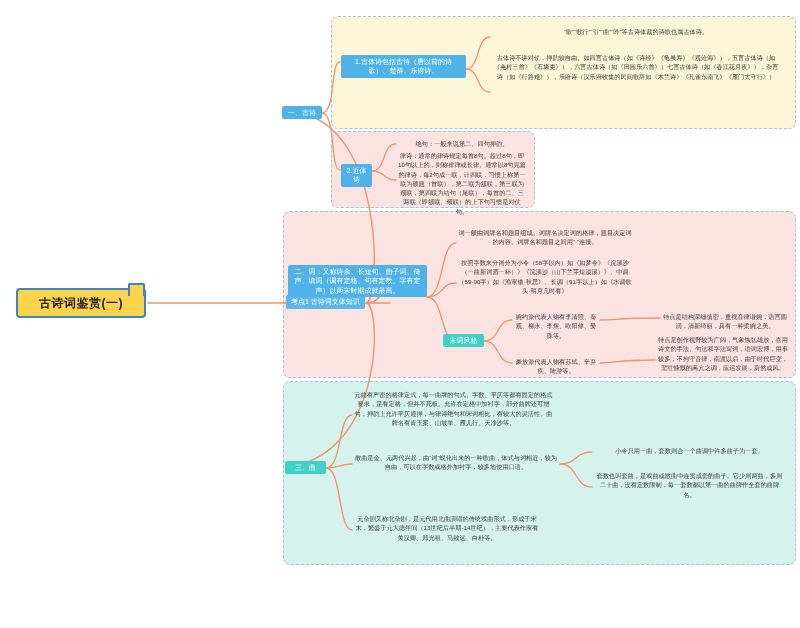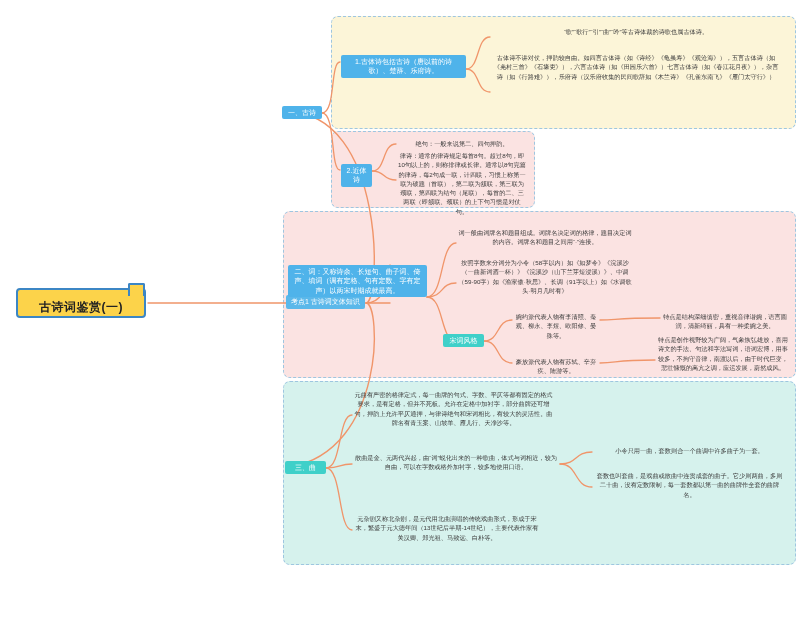--- a/index.html
+++ b/index.html
@@ -16,21 +16,21 @@
   .frame.yellow{background:#fcf5d8;}
   .frame.pink{background:#fbe3e2;}
   .frame.teal{background:#d6f2ed;}
 
   
   .node{position:absolute;box-sizing:border-box;}
 
   .root{
     left:16px;top:288px;width:130px;height:30px;
     background:#fcd34a;border:2px solid #3c86c4;border-radius:4px;
-    display:flex;align-items:flex-end;justify-content:center;
+    display:flex;align-items:center;justify-content:center;
     font-size:12px;font-weight:bold;color:#222;letter-spacing:.5px;
   }
   .root .fold{
     position:absolute;right:-1px;top:-7px;width:13px;height:11px;
     background:#fcd34a;border:2px solid #3c86c4;border-bottom:none;border-radius:2px 2px 0 0;
   }
 
   .topic{
     background:#4fb3ea;color:#fff;border-radius:2px;
     padding:2px 4px;font-size:7px;line-height:1.35;text-align:center;

